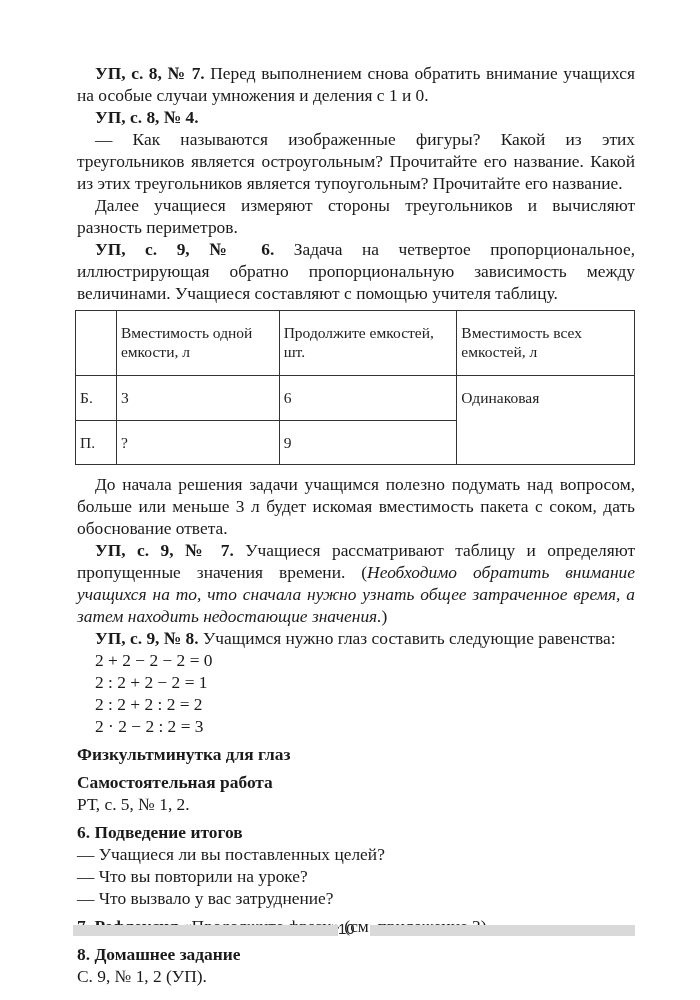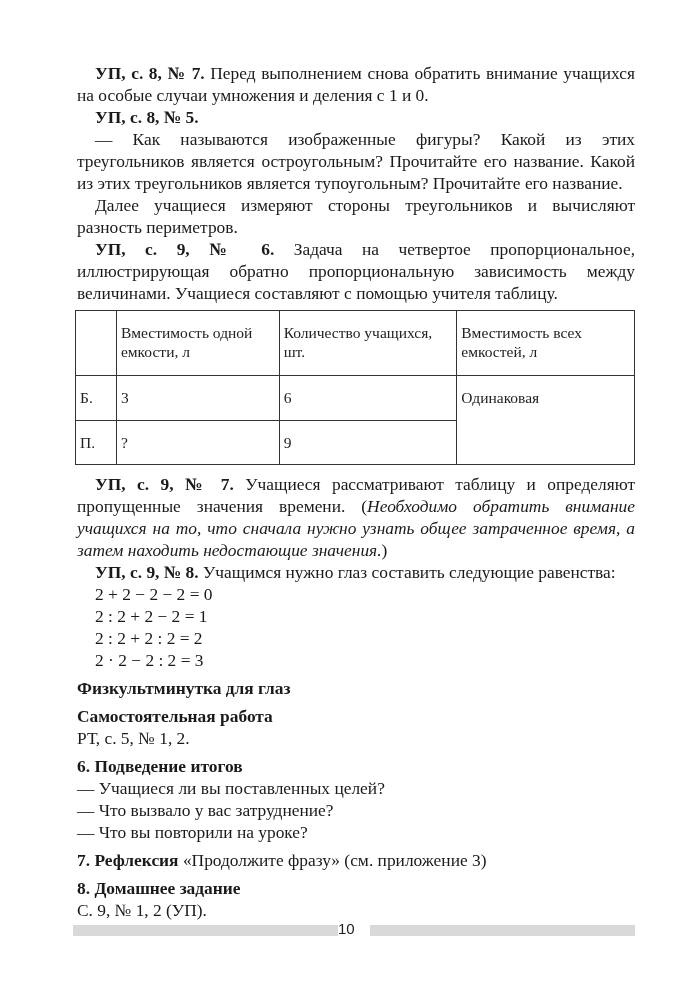--- a/index.html
+++ b/index.html
@@ -27,76 +27,77 @@
   .pnum { position: absolute; left: 265px; width: 32px; top: -4px; text-align: left;
           font-family: Liberation Sans, sans-serif; font-size: 15px; color: #222; }
 </style>
 </head>
 <body>
 
 <div class="page">
 
   <p class="p ind"><span class="b">УП, с. 8, № 7.</span><span> Перед выполнением снова обратить внимание учащихся на особые случаи умножения и деления с 1 и 0.</span></p>
 
-  <p class="p ind"><span class="b">УП, с. 8, № 5.</span></p>
+  <p class="p ind"><span class="b">УП, с. 8, № 4.</span></p>
 
   <p class="p ind">— Как называются изображенные фигуры? Какой из этих треугольников является остроугольным? Прочитайте его название. Какой из этих треугольников является тупоугольным? Прочитайте его название.</p>
 
   <p class="p ind">Далее учащиеся измеряют стороны треугольников и вычисляют разность периметров.</p>
 
   <p class="p ind"><span class="b">УП, с. 9, № 6.</span><span> Задача на четвертое пропорциональное, иллюстрирующая обратно пропорциональную зависимость между величинами. Учащиеся составляют с помощью учителя таблицу.</span></p>
 
   <table class="data">
     <colgroup>
       <col style="width:41px">
         <col style="width:163px">
         <col style="width:178px">
         <col style="width:178px">
     </colgroup>
     <tbody>
         <tr class="hdr">
       <td></td>
       <td>Вместимость одной емкости, л</td>
-      <td>Количество учащихся, шт.</td>
+      <td>Продолжите емкостей, шт.</td>
       <td>Вместимость всех емкостей, л</td>
     </tr>
     <tr class="r1">
       <td>Б.</td>
       <td>3</td>
       <td>6</td>
       <td rowspan="2">Одинаковая</td>
     </tr>
     <tr class="r2">
       <td>П.</td>
       <td>?</td>
       <td>9</td>
     </tr>
   </tbody>
     </table>
 
+  <p class="p ind">До начала решения задачи учащимся полезно подумать над вопросом, больше или меньше 3 л будет искомая вместимость пакета с соком, дать обоснование ответа.</p>
 
   <p class="p ind"><span class="b">УП, с. 9, № 7.</span><span> Учащиеся рассматривают таблицу и определяют пропущенные значения времени. (</span><span class="i">Необходимо обратить внимание учащихся на то, что сначала нужно узнать общее затраченное время, а затем находить недостающие значения.</span><span>)</span></p>
 
   <p class="p ind"><span class="b">УП, с. 9, № 8.</span><span> Учащимся нужно глаз составить следующие равенства:</span></p>
 
   <p class="eq">2 + 2 − 2 − 2 = 0</p>
   <p class="eq">2 : 2 + 2 − 2 = 1</p>
   <p class="eq">2 : 2 + 2 : 2 = 2</p>
   <p class="eq">2 · 2 − 2 : 2 = 3</p>
 
   <div class="gap"></div>
   <p class="head">Физкультминутка для глаз</p>
   <div class="gap"></div>
   <p class="head">Самостоятельная работа</p>
   <p class="p">РТ, с. 5, № 1, 2.</p>
   <div class="gap"></div>
   <p class="head">6. Подведение итогов</p>
   <p class="p">— Учащиеся ли вы поставленных целей?</p>
+  <p class="p">— Что вы повторили на уроке?</p>
   <p class="p">— Что вызвало у вас затруднение?</p>
-  <p class="p">— Что вы повторили на уроке?</p>
   <div class="gap"></div>
   <p class="p"><span class="b">7. Рефлексия</span><span> «Продолжите фразу» (см. приложение 3)</span></p>
   <div class="gap"></div>
   <p class="head">8. Домашнее задание</p>
   <p class="p">С. 9, № 1, 2 (УП).</p>
 </div>
 
 <div class="footer">
   <div class="bar l"></div>
   <div class="pnum">10</div>

